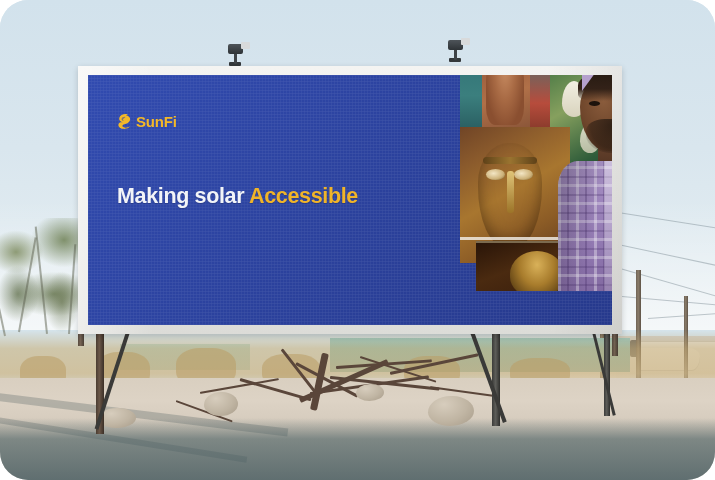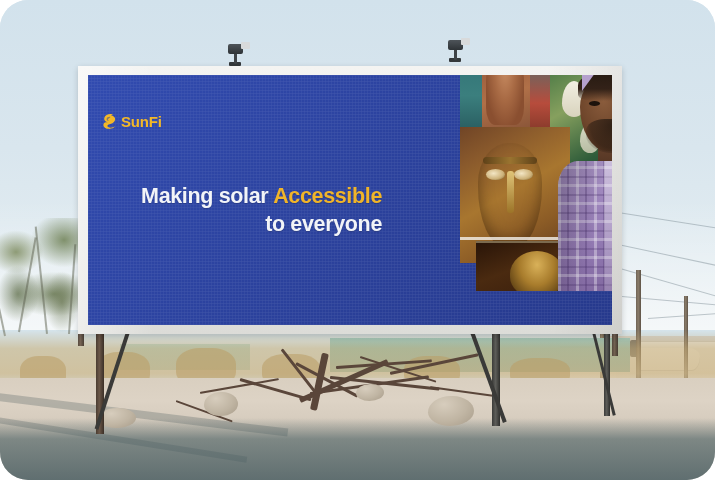--- a/index.html
+++ b/index.html
@@ -361,23 +361,22 @@
   }
   .collar-r {
     left: 56px;
     border-width: 22px 0 0 16px;
     border-color: #a893c3 transparent transparent transparent;
   }
 
   
   .bb-copy {
     position: absolute;
-    left: 14px; top: 38px;
+    left: 29px; top: 38px;
     width: 280px;
-    text-align: right;
   }
   .logo-row {
     display: flex;
     align-items: center;
     gap: 4px;
     margin-bottom: 52px;
   }
   .logo-mark { width: 15px; height: 17px; flex: 0 0 auto; }
   .logo-word {
     color: #f3b828;
@@ -590,21 +589,20 @@
                      C9.6 26.4 10.6 23.4 14.8 22.4 C19.4 21.3 24.6 19.4 26 14.6
                      C27.4 9.6 23.6 5.6 18 4.4 C20.4 3.4 22 2.8 21.5 2.5 Z" fill="#F3B828"></path>
             <path d="M16.8 7.8 C13 7.4 9.6 9 9.2 11.8 C8.9 14.2 11 15.6 14.2 16
                      C12 14.8 11.4 13.2 12.4 11.8 C13.6 10.2 16 9.2 16.8 7.8 Z" fill="#2C43A0" opacity=".55"></path>
           </svg>
           <span class="logo-word">SunFi</span>
         </div>
 
         <h1 class="headline">
           <span>Making solar </span><span class="accent">Accessible</span><br>
-          <span>to everyone</span>
         </h1>
 
       </div>
 
     </div>
   </div>
 
 </div>
 
 </body></html>

